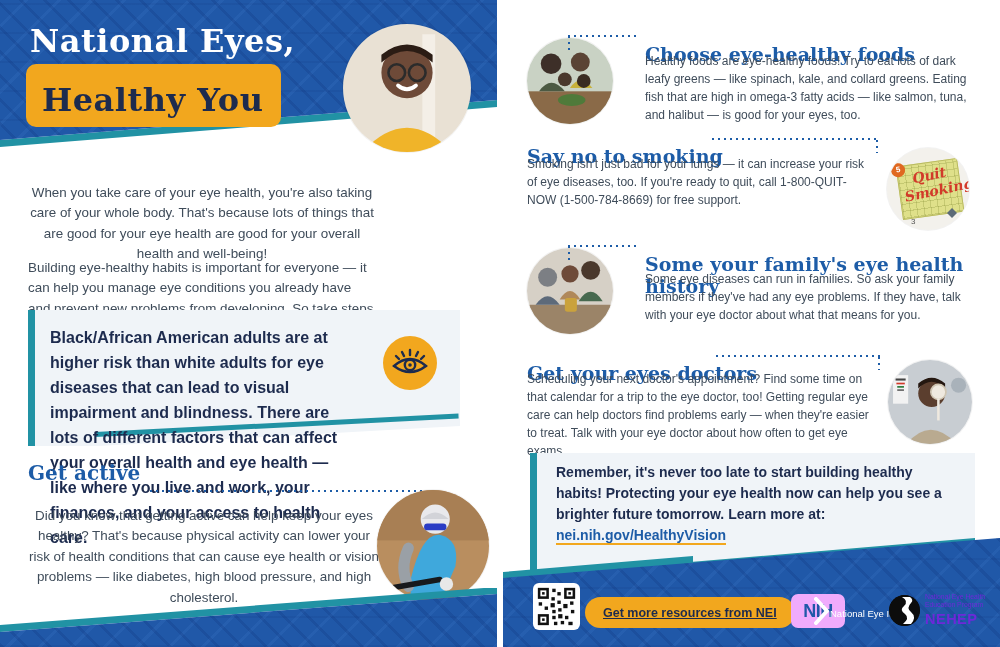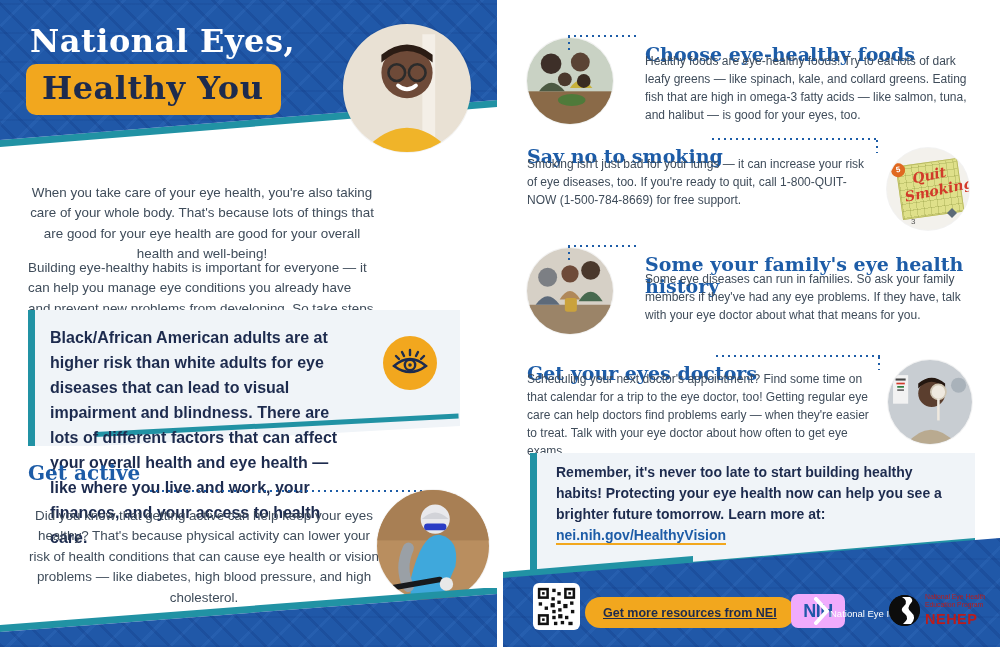--- a/index.html
+++ b/index.html
@@ -25,21 +25,21 @@
   .teal { background:#2192A4; }
 
   
   .hdr { left:0; top:0; width:497px; height:150px;
          clip-path:polygon(0 0,100% 0,100% 100px,0 140px); }
   .hdr-teal { left:0; top:0; width:497px; height:150px;
          clip-path:polygon(0 140px,100% 100px,100% 107px,0 147px); }
   .title1 { left:30px; top:22px; color:#ffffff; font-family:"DejaVu Serif",serif;
             font-weight:bold; font-size:32px; letter-spacing:0.5px; }
   .title2-badge { left:26px; top:64px; background:#F2A71E; border-radius:10px;
-            padding:5px 18px 8px 16px; }
+            padding:17px 18px 8px 16px; }
   .title2-badge span { color:#1D2B4E; font-family:"DejaVu Serif",serif;
             font-weight:bold; font-size:32px; letter-spacing:0.5px; }
 
   
   .photo { border-radius:50%; overflow:hidden; box-shadow:0 0 0 1px rgba(0,0,0,0.05); }
   .photo svg { display:block; width:100%; height:100%; }
 
   
   .body-text { font-size:13.4px; line-height:1.52; color:#3F4C5A; }
   .body-text-sm { font-size:12px; line-height:1.5; color:#3F4C5A; }
@@ -85,21 +85,21 @@
             border-radius:6px; padding:4px; }
   .nei-btn { left:585px; top:597px; height:31px; background:#F2A71E; border-radius:16px;
             display:flex; align-items:center; padding:0 18px; border:none; cursor:pointer; }
   .nei-btn span { font-size:12.5px; font-weight:bold; color:#1D2B4E; text-decoration:underline; }
   .nih-box { left:791px; top:594px; width:54px; height:34px; background:#f0abfc;
             border-radius:7px; display:flex; align-items:center; justify-content:center; }
   .nih-box span { color:#2058A8; font-weight:800; font-size:18px; letter-spacing:-0.5px; }
   .nih-inst { left:830px; top:608px; color:#ffffff; font-size:9.5px; }
   .nehep-circle { left:889px; top:595px; width:31px; height:31px; border-radius:50%;
             background:#0c0c0c; overflow:hidden; }
-  .nehep-text { left:925px; top:593px; color:#b91c1c; }
+  .nehep-text { left:925px; top:593px; color:#6d28d9; }
   .nehep-text .small { font-size:6.8px; line-height:1.25; }
   .nehep-text .big { font-size:14.5px; font-weight:bold; letter-spacing:0.5px; margin-top:1px; }
 
   .eye-badge { left:383px; top:336px; width:54px; height:54px; }
 </style>
 </head>
 <body>
 
 <div class="abs hdr-teal teal"></div>
 <div class="abs hdr blue-band pattern"></div>

